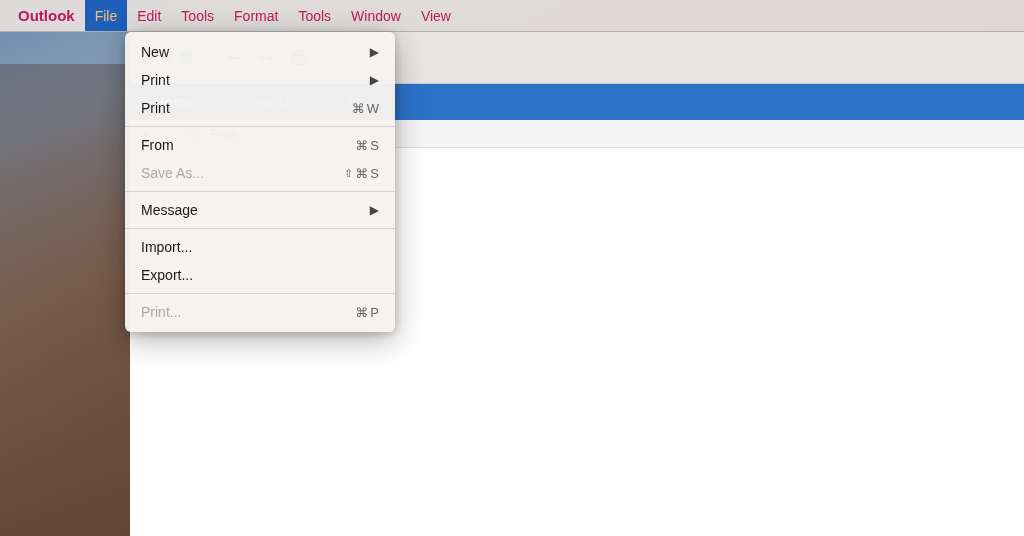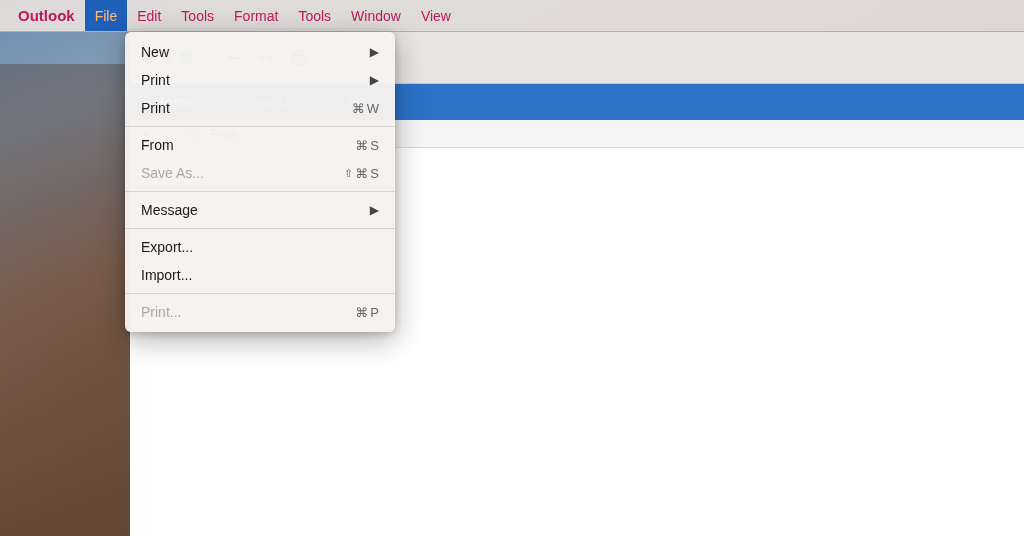--- a/index.html
+++ b/index.html
@@ -372,24 +372,24 @@
     <div class="menu-separator"></div>
 
     <div class="menu-item">
       <span class="menu-item-label">Message</span>
       <span class="menu-item-arrow">▶</span>
     </div>
 
     <div class="menu-separator"></div>
 
     <div class="menu-item">
+      <span class="menu-item-label">Import...</span>
+    </div>
+    <div class="menu-item">
       <span class="menu-item-label">Export...</span>
-    </div>
-    <div class="menu-item">
-      <span class="menu-item-label">Import...</span>
     </div>
 
     <div class="menu-separator"></div>
 
     <div class="menu-item disabled">
       <span class="menu-item-label">Print...</span>
       <span class="menu-item-shortcut"><span class="cmd-symbol">⌘</span>P</span>
     </div>
 
   </div>

